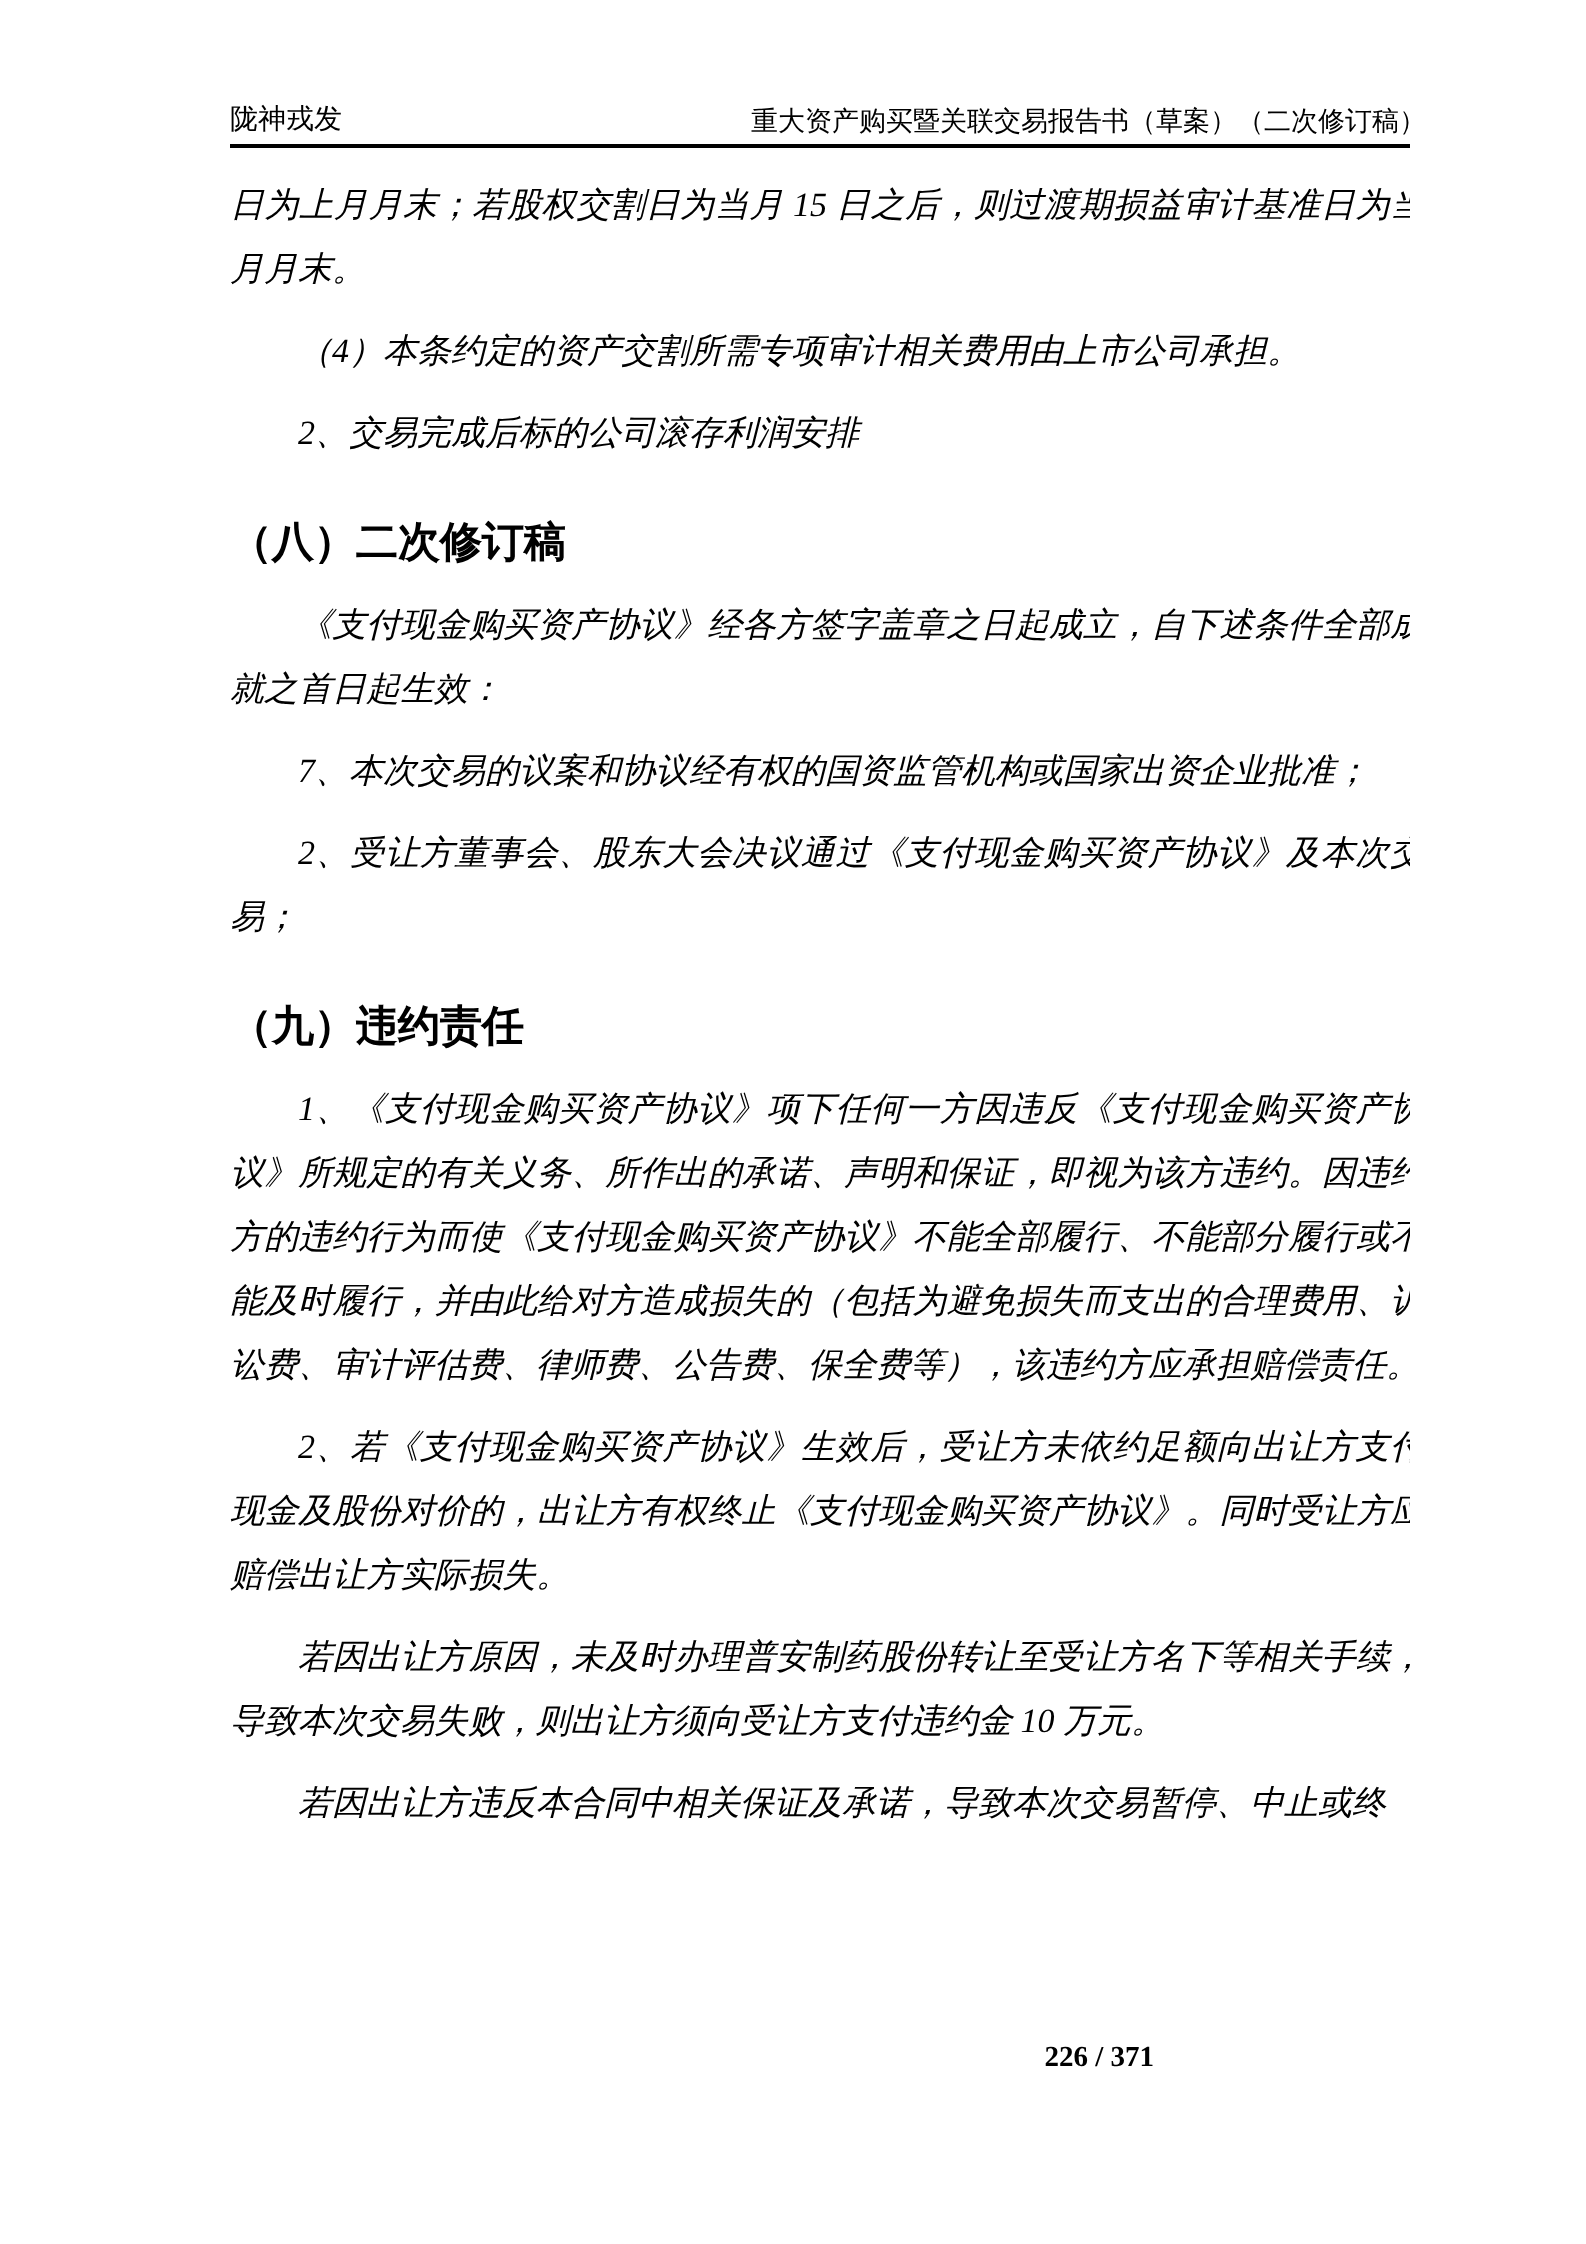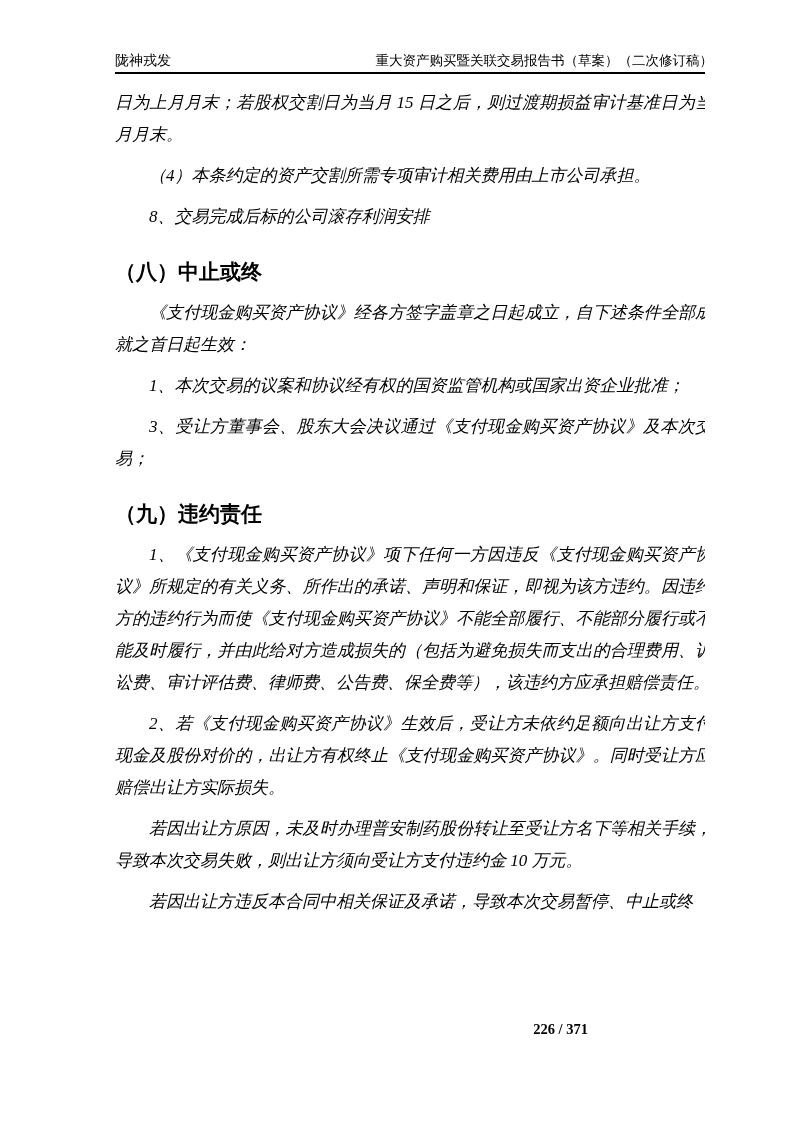--- a/index.html
+++ b/index.html
@@ -52,44 +52,44 @@
     font-family: "Liberation Sans", "DejaVu Sans", sans-serif;
     font-weight: bold;
     font-size: 21px;
     line-height: 32px;
     margin: 23px 0 9px 0;
     text-align: left;
   }
   .footer {
     position: absolute;
     top: 1021px;
-    right: 117px;
+    right: 128px;
     font-size: 14.5px;
     font-weight: bold;
     font-family: "Liberation Serif", "DejaVu Serif", serif;
   }
 </style>
 </head>
 <body>
 
 <div class="page">
 
   <div class="header">
     <span class="left">陇神戎发</span>
     <span class="right">重大资产购买暨关联交易报告书（草案）（二次修订稿）</span>
   </div>
 
   <div class="content">
       <p class="no-indent">日为上月月末；若股权交割日为当月 15 日之后，则过渡期损益审计基准日为当月月末。</p>
       <p>（4）本条约定的资产交割所需专项审计相关费用由上市公司承担。</p>
-      <p>8、交易完成后标的公司滚存利润安排</p>
-      <h2>（八）中止或终</h2>
+      <p>2、交易完成后标的公司滚存利润安排</p>
+      <h2>（八）二次修订稿</h2>
       <p>《支付现金购买资产协议》经各方签字盖章之日起成立，自下述条件全部成就之首日起生效：</p>
-      <p>1、本次交易的议案和协议经有权的国资监管机构或国家出资企业批准；</p>
-      <p>3、受让方董事会、股东大会决议通过《支付现金购买资产协议》及本次交易；</p>
+      <p>7、本次交易的议案和协议经有权的国资监管机构或国家出资企业批准；</p>
+      <p>2、受让方董事会、股东大会决议通过《支付现金购买资产协议》及本次交易；</p>
       <h2>（九）违约责任</h2>
       <p>1、《支付现金购买资产协议》项下任何一方因违反《支付现金购买资产协议》所规定的有关义务、所作出的承诺、声明和保证，即视为该方违约。因违约方的违约行为而使《支付现金购买资产协议》不能全部履行、不能部分履行或不能及时履行，并由此给对方造成损失的（包括为避免损失而支出的合理费用、诉讼费、审计评估费、律师费、公告费、保全费等），该违约方应承担赔偿责任。</p>
       <p>2、若《支付现金购买资产协议》生效后，受让方未依约足额向出让方支付现金及股份对价的，出让方有权终止《支付现金购买资产协议》。同时受让方应赔偿出让方实际损失。</p>
       <p>若因出让方原因，未及时办理普安制药股份转让至受让方名下等相关手续，导致本次交易失败，则出让方须向受让方支付违约金 10 万元。</p>
       <p>若因出让方违反本合同中相关保证及承诺，导致本次交易暂停、中止或终</p>
     </div>
 
   <div class="footer">226 / 371</div>
 
 </div>

